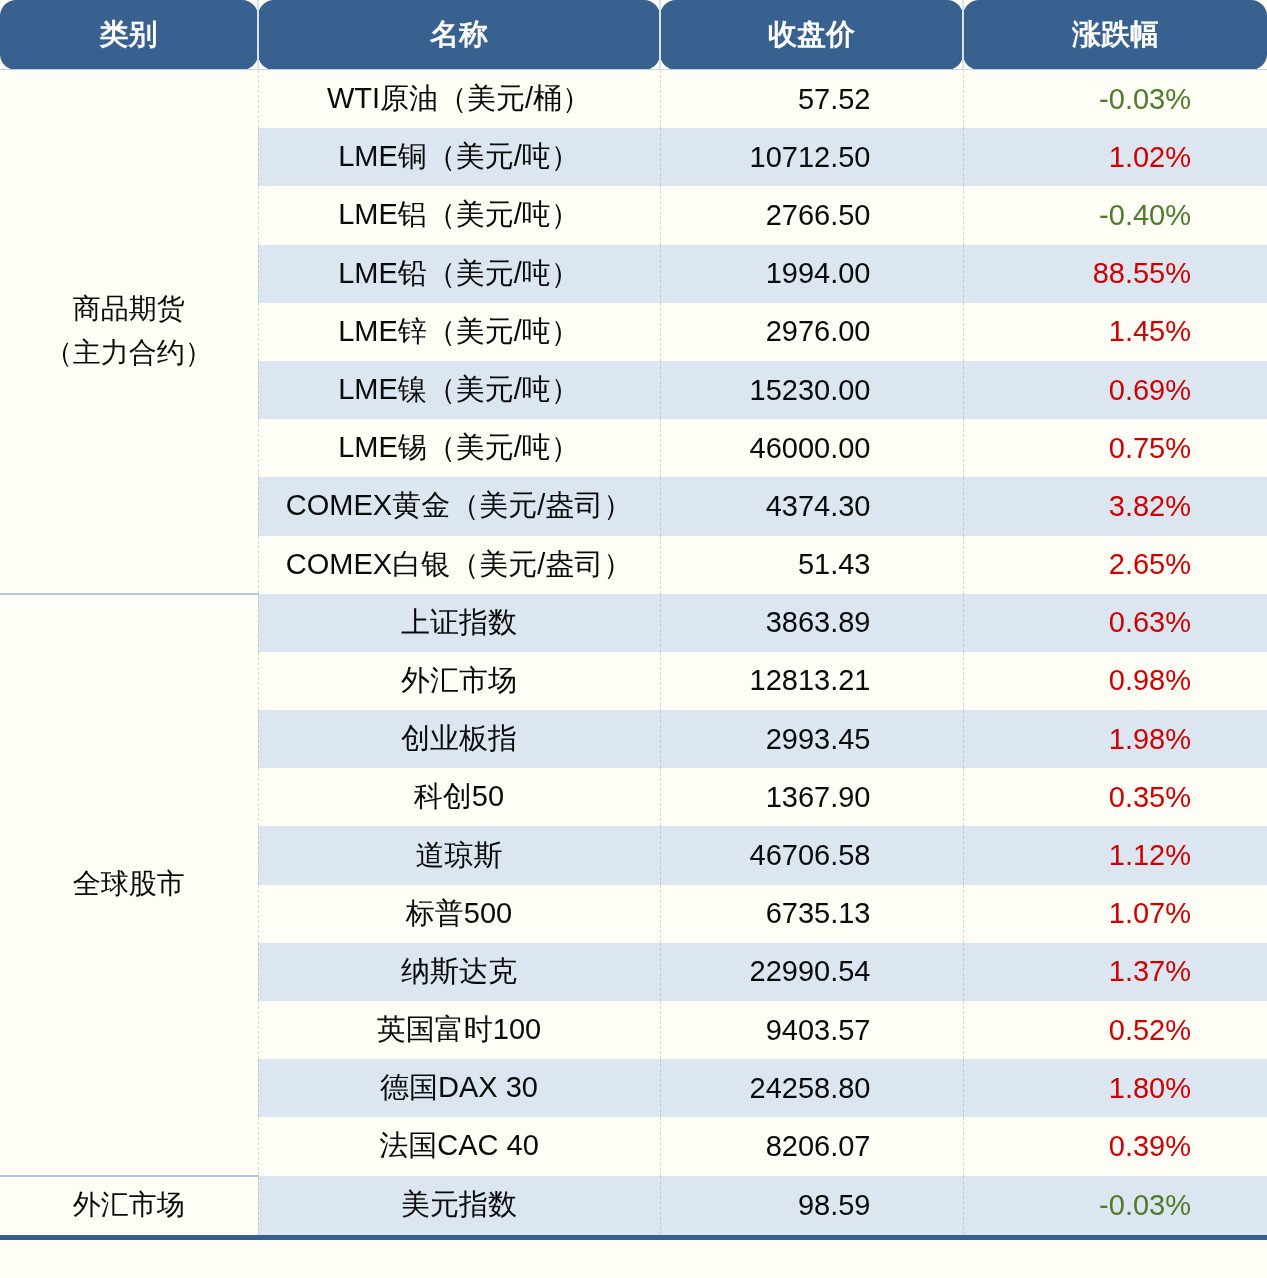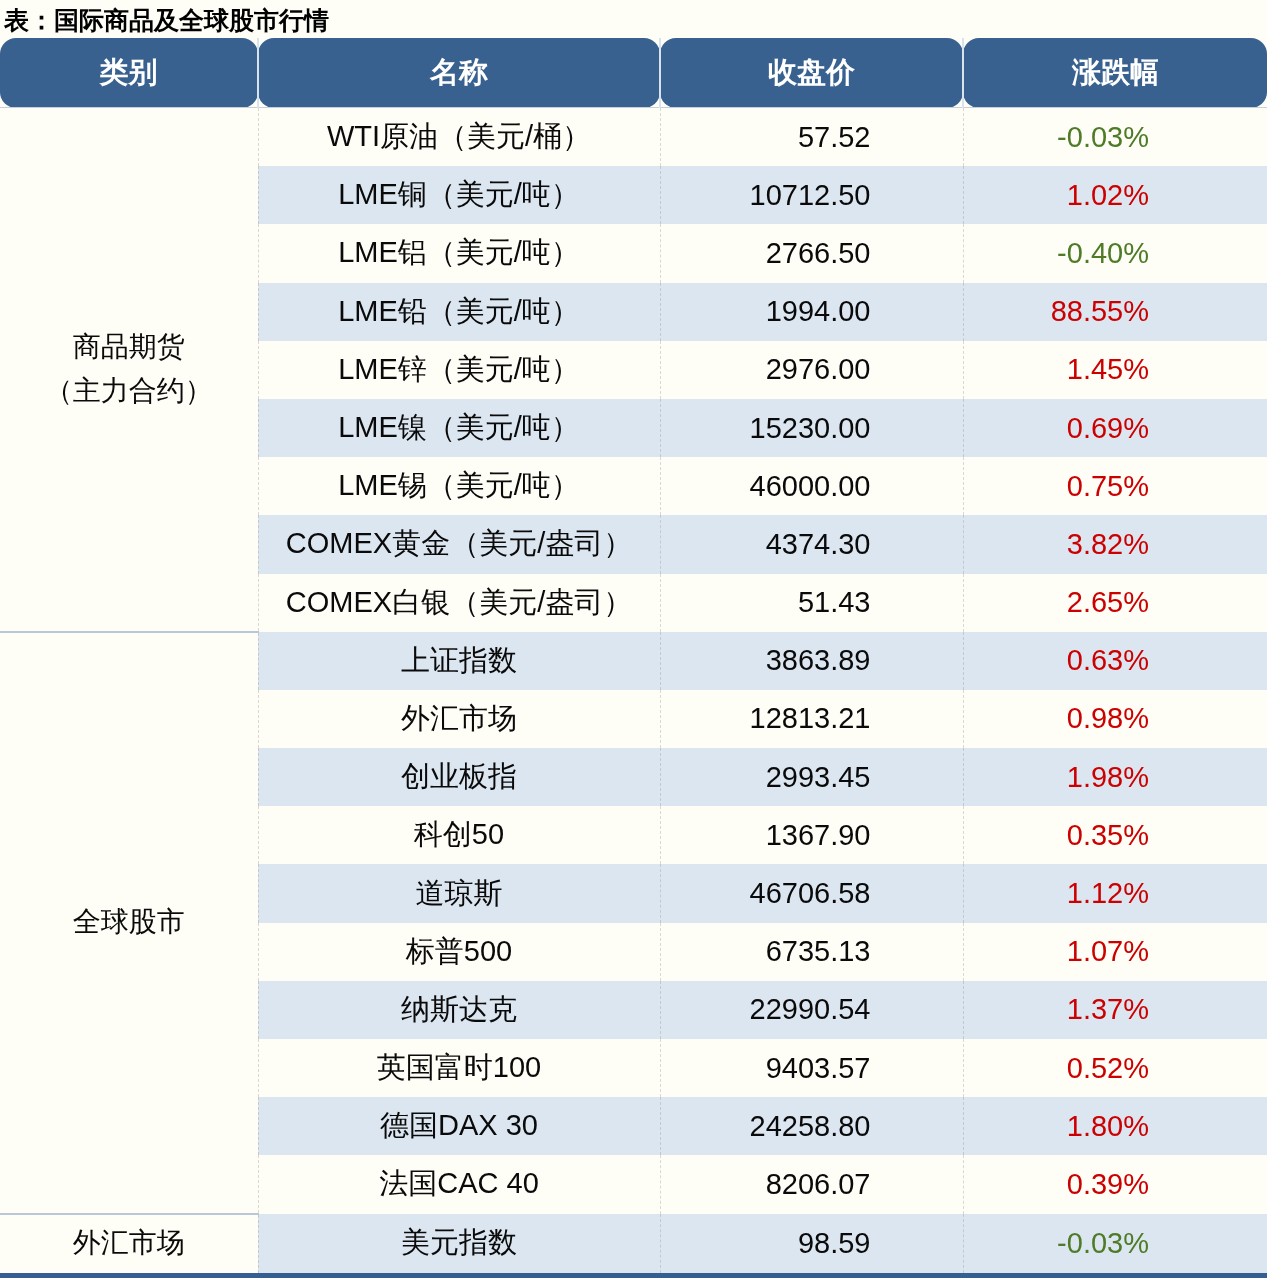--- a/index.html
+++ b/index.html
@@ -42,30 +42,29 @@
   tr.blue td.data { background:var(--stripe,#dce6f1); }
 
   td.cat {
     text-align:center; font-size:28px; line-height:1.6;
     background:transparent;
   }
   td.cat.sec-border { border-top:2px solid #b9c7da; }
 
   td.name  { text-align:center; }
   td.price { text-align:right; padding-right:92px; }
-  td.chg   { text-align:right; padding-right:118px; }
+  td.chg   { text-align:right; padding-right:76px; }
 
   td.chg.up   { color:var(--up,#cc0000); }
   td.chg.down { color:var(--down,#4e7b27); }
 </style>
 </head>
 <body>
 
 <div class="page">
-  <div class="title">表：国际商品及全球股市行情</div>
 
   <table class="quotes">
     <colgroup>
       <col class="c-cat">
         <col class="c-name">
         <col class="c-price">
         <col class="c-chg">
     </colgroup>
     <thead>
       <tr>

